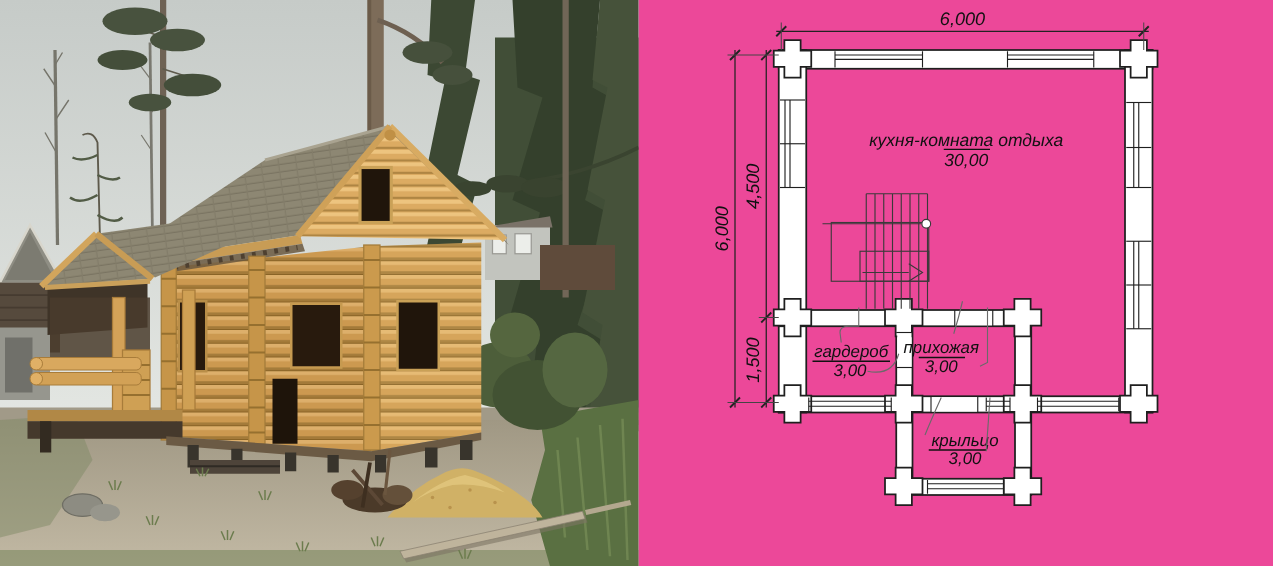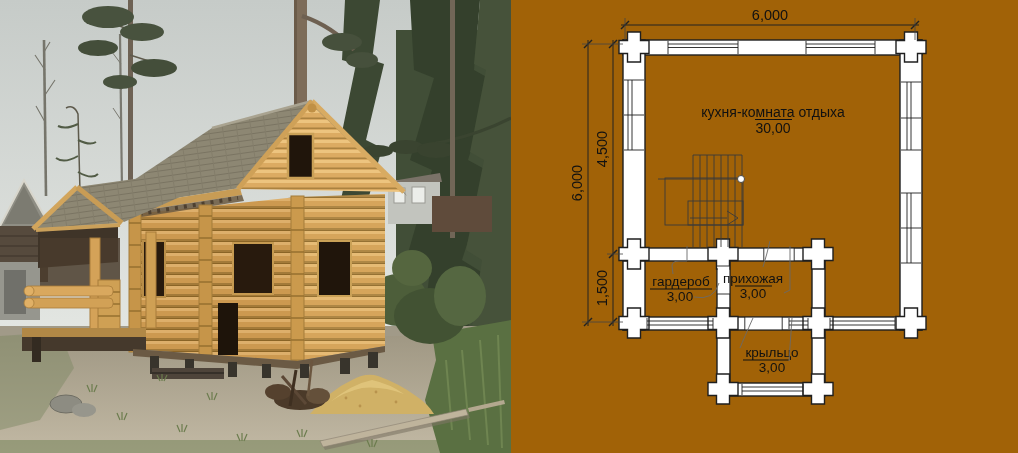--- a/index.html
+++ b/index.html
@@ -1,19 +1,19 @@
 <!DOCTYPE html>
 <html><head>
 <meta charset="utf-8">
 <style>
   html,body{margin:0;padding:0;background:#ffffff;}
   .stage{position:relative;width:1018px;height:453px;background:#ffffff;overflow:hidden;
          font-family:"Liberation Sans",sans-serif;}
   .photo-wrap{position:absolute;left:0;top:0;width:511px;height:453px;}
-  .plan-wrap{position:absolute;left:511px;top:0;width:507px;height:453px;background:#a16207;}
+  .plan-wrap{position:absolute;left:511px;top:0;width:507px;height:453px;background:#ec4899;font-style:italic;}
   svg{display:block;}
   .wall{fill:#ffffff;stroke:#1f1f1f;stroke-width:1.4;}
   .joint{fill:#ffffff;stroke:#1f1f1f;stroke-width:1.4;}
   .winline{stroke:#1f1f1f;stroke-width:0.9;fill:none;}
   .erase{fill:#ffffff;stroke:none;}
   .jamb{stroke:#1f1f1f;stroke-width:0.9;}
   .stair{stroke:#3a3a3a;stroke-width:0.9;fill:none;}
   .dim{stroke:#222222;stroke-width:1;fill:none;}
   .tick{stroke:#222222;stroke-width:1.5;}
   .ext{stroke:#444444;stroke-width:0.8;fill:none;}

